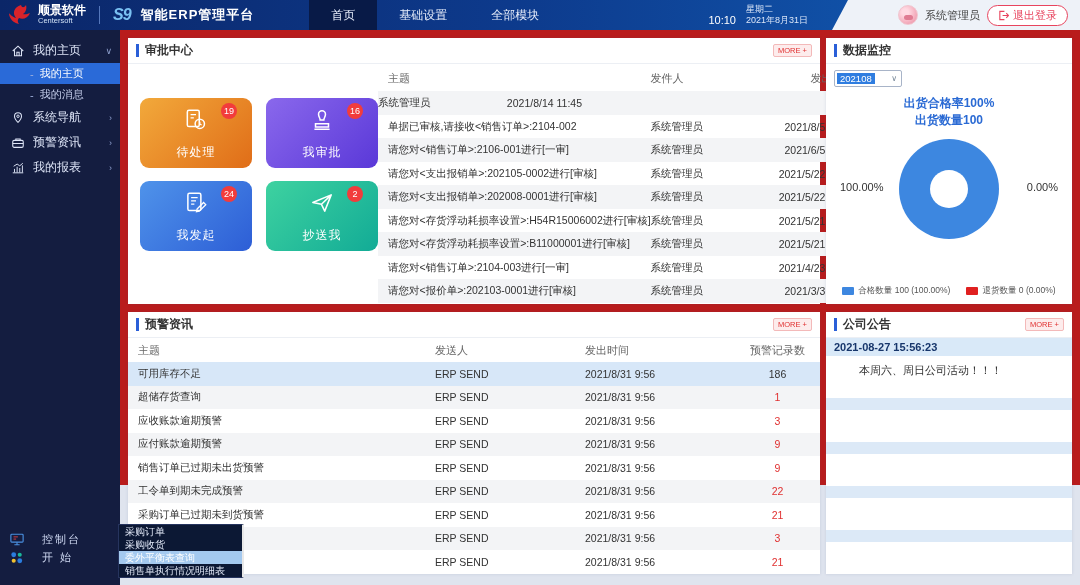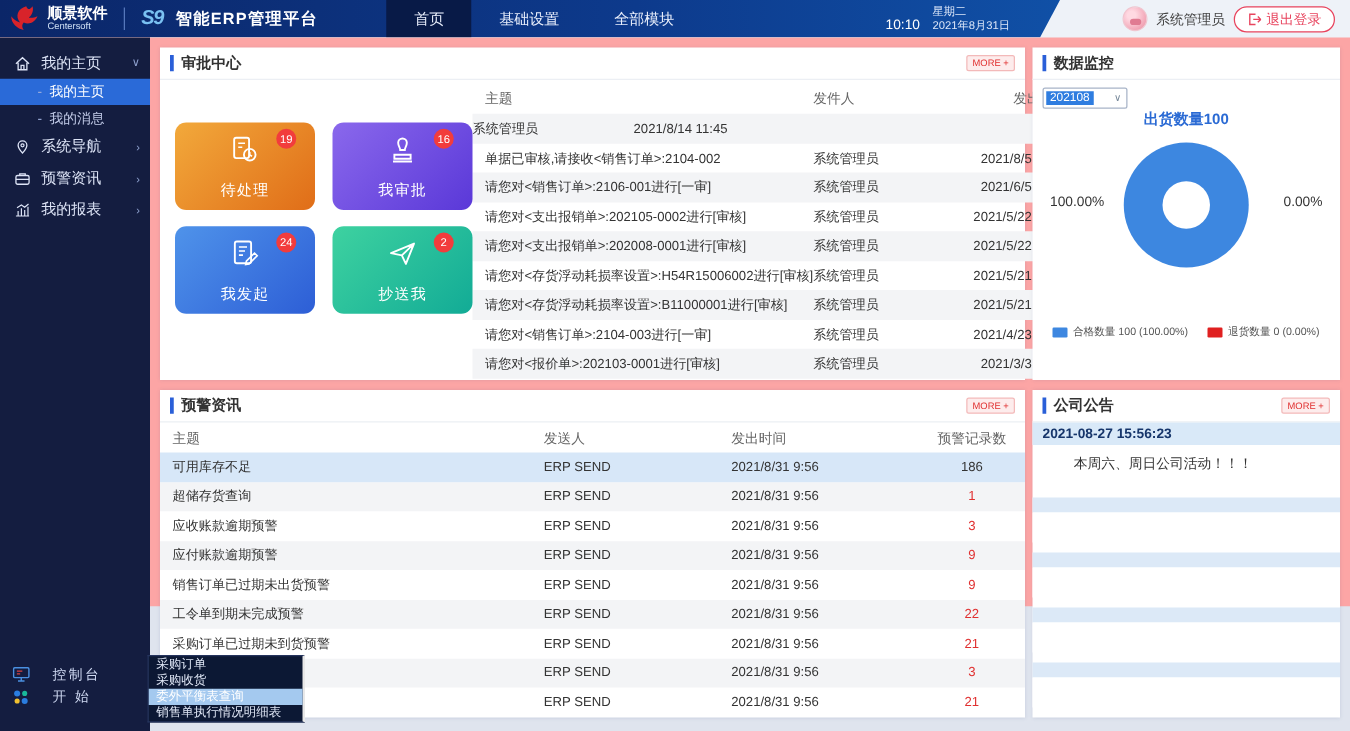--- a/index.html
+++ b/index.html
@@ -1,17 +1,17 @@
 <!DOCTYPE html>
 <html><head>
 <meta charset="utf-8">
 <style>
   * { margin:0; padding:0; box-sizing:border-box; font-family:"Liberation Sans","DejaVu Sans",sans-serif; }
   html,body { width:1080px; height:585px; overflow:hidden; background:#dfe4ee; }
-  .app { position:relative; width:1080px; height:485px; background:#fca5a5; }
+  .app { position:relative; width:1080px; height:485px; background:#b91c1c; }
 
   
   .hdr { position:absolute; top:0; left:0; width:1080px; height:30px; background:#eef2f8; }
   .hdr-dark { position:absolute; top:0; left:0; width:848px; height:30px;
     background:linear-gradient(90deg,#0b2668 0%,#0d3a8c 60%,#1050a6 100%);
     clip-path:polygon(0 0,100% 0,calc(100% - 16px) 100%,0 100%);
     display:flex; align-items:center; color:#fff; }
   .logo-wrap { display:flex; align-items:center; gap:6px; padding-left:8px; }
   .logo-cn { font-size:12px; font-weight:bold; line-height:11px; }
   .logo-en { font-size:7.5px; color:#cfe0f5; }
@@ -335,20 +335,21 @@
 
   <section class="panel p-monitor">
     <div class="p-title">
       <span class="p-bar"></span>
       <span class="p-name">数据监控</span>
     </div>
     <div class="mon-select">
       <span class="val">202108</span>
       <span class="car">∨</span>
     </div>
+    <div class="mon-head">出货合格率100%</div>
     <div class="mon-head" style="margin-top:0">出货数量100</div>
     <div class="donut-zone">
       <span class="d-label d-left">100.00%</span>
       <div class="donut"></div>
       <span class="d-label d-right">0.00%</span>
     </div>
     <div class="legend">
       <span class="lg">
           <span class="sw sw-blue"></span>
           <span>合格数量 100 (100.00%)</span>

